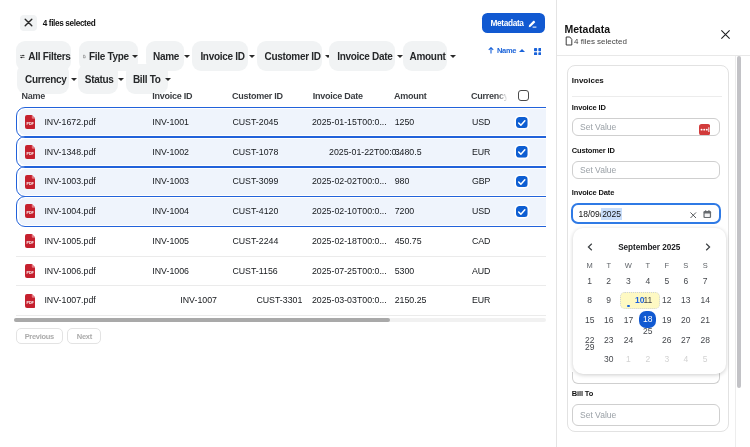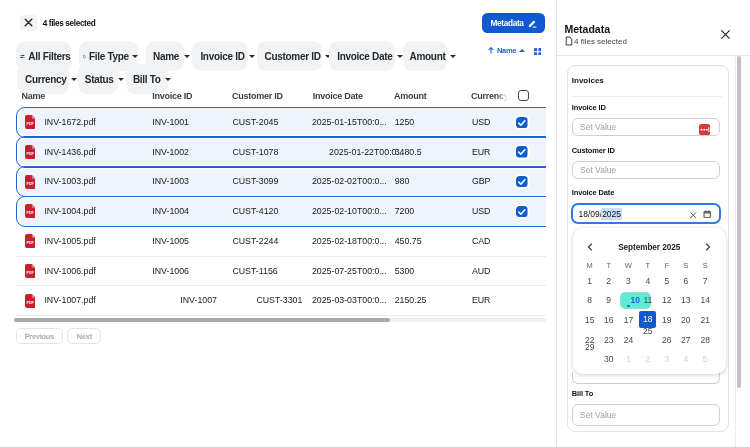--- a/index.html
+++ b/index.html
@@ -132,21 +132,21 @@
 <div class="cell" style="left:471.9px;top:117.97px;">USD</div>
 <svg class="abs" style="left:516px;top:116.52px;border-radius:3.5px;box-shadow:0 0 0 1.5px #ffffff;" width="11.5" height="11.5" viewBox="0 0 13 13">
     <rect width="13" height="13" rx="3.2" fill="#0e5ed2"></rect>
     <path d="M3 6.8 L5.5 9.2 L10 4.2" stroke="#fff" stroke-width="1.7" fill="none" stroke-linecap="round" stroke-linejoin="round"></path>
   </svg>
 <svg class="abs" style="left:24.6px;top:145.00px;" width="10.5" height="14" viewBox="0 0 10.5 14">
     <path d="M0 2 a2 2 0 0 1 2-2 h4.8 L10.5 3.7 v8.3 a2 2 0 0 1 -2 2 H2 a2 2 0 0 1 -2-2 Z" fill="#c5202e"></path>
     <path d="M6.8 0 L10.5 3.7 H7.8 a1 1 0 0 1 -1-1 Z" fill="#e57b84"></path>
     <text x="5.2" y="10.3" font-size="3.6" font-weight="bold" fill="#fff" text-anchor="middle" font-family="Liberation Sans">PDF</text>
   </svg>
-<div class="cell" style="left:44.4px;top:147.69px;">INV-1436.pdf</div>
+<div class="cell" style="left:44.4px;top:147.69px;">INV-1348.pdf</div>
 <div class="cell" style="left:152.3px;top:147.69px;">INV-1002</div>
 <div class="cell" style="left:232.4px;top:147.69px;">CUST-1078</div>
 <div class="cell" style="left:293px;top:147.69px;margin-left:36px;">2025-01-22T00:0...</div>
 <div class="cell" style="left:394.7px;top:147.69px;">3480.5</div>
 <div class="cell" style="left:471.9px;top:147.69px;">EUR</div>
 <svg class="abs" style="left:516px;top:146.25px;border-radius:3.5px;box-shadow:0 0 0 1.5px #ffffff;" width="11.5" height="11.5" viewBox="0 0 13 13">
     <rect width="13" height="13" rx="3.2" fill="#0e5ed2"></rect>
     <path d="M3 6.8 L5.5 9.2 L10 4.2" stroke="#fff" stroke-width="1.7" fill="none" stroke-linecap="round" stroke-linejoin="round"></path>
   </svg>
 <svg class="abs" style="left:24.6px;top:174.73px;" width="10.5" height="14" viewBox="0 0 10.5 14">
@@ -287,30 +287,30 @@
 <div class="wd" style="left:695.7px;top:261.5px;">S</div>
 <div class="day" style="left:580.2px;top:272.5px;">1</div>
 <div class="day" style="left:599.2px;top:272.5px;">2</div>
 <div class="day" style="left:618.9px;top:272.5px;">3</div>
 <div class="day" style="left:638.3px;top:272.5px;">4</div>
 <div class="day" style="left:657.3px;top:272.5px;">5</div>
 <div class="day" style="left:676.3px;top:272.5px;">6</div>
 <div class="day" style="left:695.7px;top:272.5px;">7</div>
 <div class="day" style="left:580.2px;top:292.3px;">8</div>
 <div class="day" style="left:599.2px;top:292.3px;">9</div>
-<div class="day" style="left:619.7px;top:292.4px;width:31px;height:16.6px;background:#5eead4;border:1px dotted #ccd2da;line-height:15.6px;border-radius:5px;color:#2064dc;font-weight:700;">10</div>
+<div class="day" style="left:619.7px;top:292.4px;width:40px;height:16.6px;background:#fef9c3;border:1px dotted #ccd2da;line-height:15.6px;border-radius:5px;color:#2064dc;font-weight:700;">10</div>
 <div class="abs" style="left:627.3px;top:305.0px;width:2.4px;height:2.4px;border-radius:50%;background:#1a63d9;"></div>
 <div class="day" style="left:638.3px;top:292.3px;text-align:center;">11</div>
 <div class="day" style="left:657.3px;top:292.3px;">12</div>
 <div class="day" style="left:676.3px;top:292.3px;">13</div>
 <div class="day" style="left:695.7px;top:292.3px;">14</div>
 <div class="day" style="left:580.2px;top:312.0px;">15</div>
 <div class="day" style="left:599.2px;top:312.0px;">16</div>
 <div class="day" style="left:618.9px;top:312.0px;">17</div>
-<div class="day" style="left:639.3px;top:311.4px;width:17px;height:17px;line-height:17px;background:#1159d1;border-radius:2px;color:#fff;">18</div>
+<div class="day" style="left:639.3px;top:311.4px;width:17px;height:17px;line-height:17px;background:#1159d1;border-radius:7px;color:#fff;">18</div>
 <div class="day" style="left:657.3px;top:312.0px;">19</div>
 <div class="day" style="left:676.3px;top:312.0px;">20</div>
 <div class="day" style="left:695.7px;top:312.0px;">21</div>
 <div class="day" style="left:580.2px;top:331.7px;">22</div>
 <div class="day" style="left:599.2px;top:331.7px;">23</div>
 <div class="day" style="left:618.9px;top:331.7px;">24</div>
 <div class="day" style="left:638.3px;top:323px;">25</div>
 <div class="day" style="left:657.3px;top:331.7px;">26</div>
 <div class="day" style="left:676.3px;top:331.7px;">27</div>
 <div class="day" style="left:695.7px;top:331.7px;">28</div>

